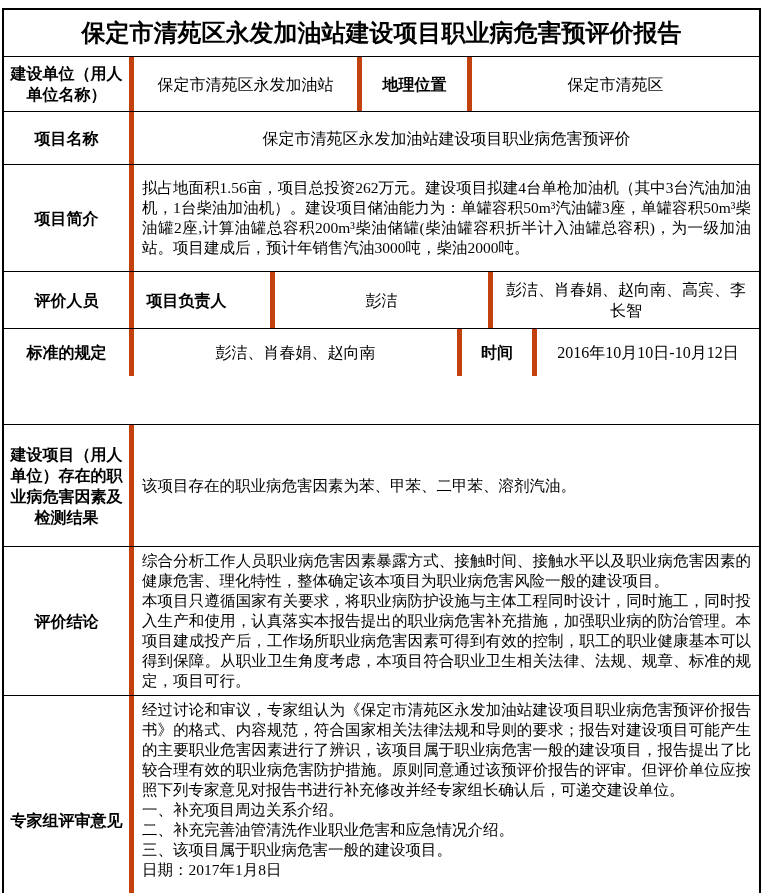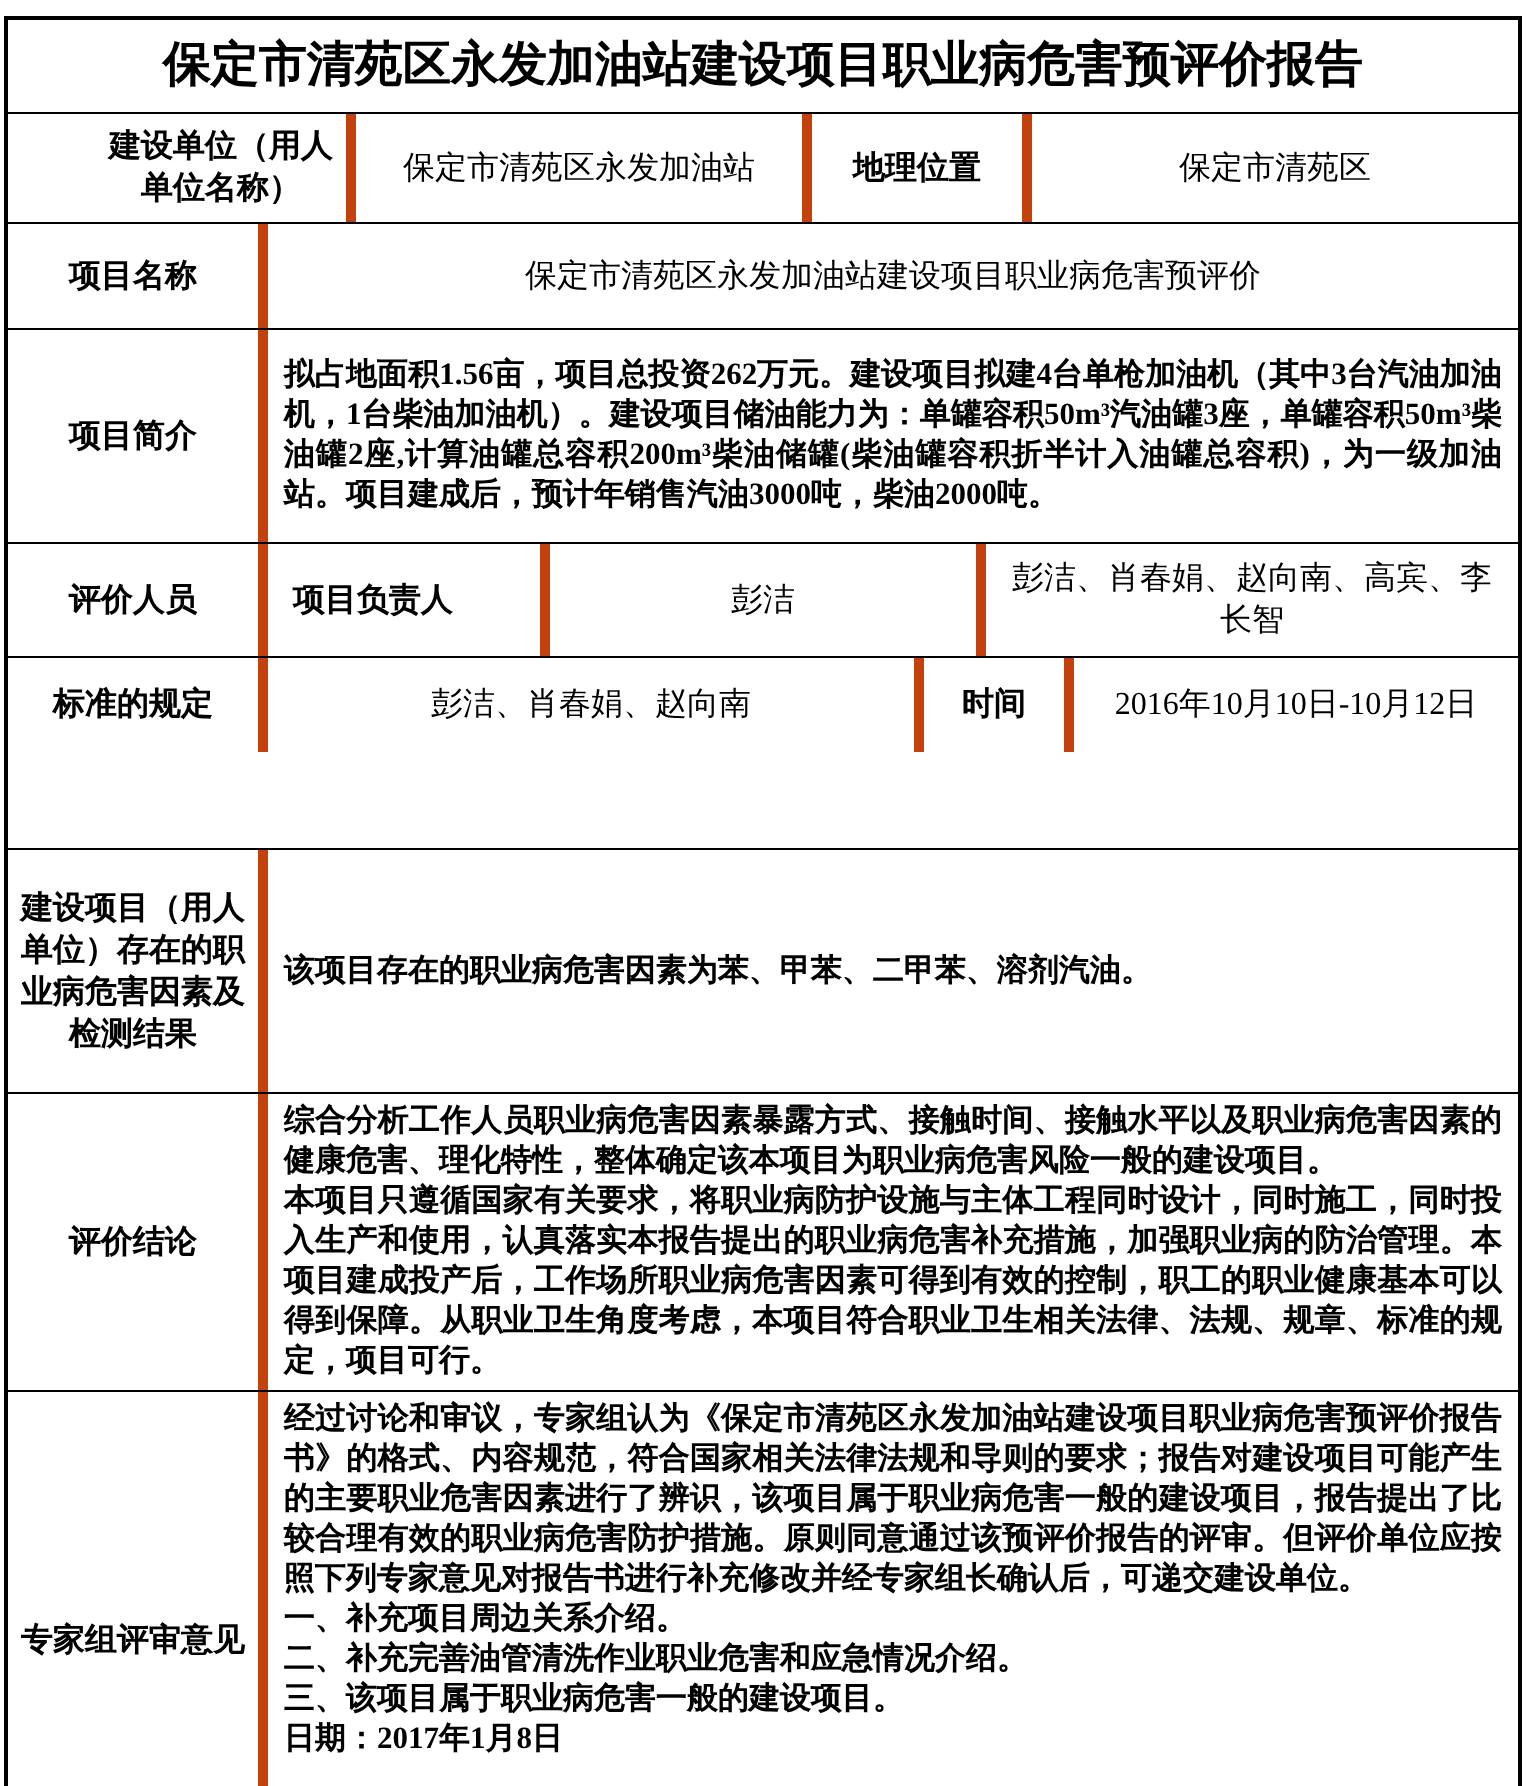--- a/index.html
+++ b/index.html
@@ -30,24 +30,24 @@
   .flex1 { flex: 1; min-width: 0; }
   .w228 { width: 228px; flex: none; }
   .w110 { width: 110px; flex: none; }
   .w218 { width: 218px; flex: none; margin-left: 31px; }
   .w328 { width: 328px; flex: none; }
   .w75  { width: 75px;  flex: none; }
   .text {
     align-items: stretch; text-align: justify;
     font-size: 15.5px; line-height: 20px; padding: 4px 8px;
   }
-  .text p { text-align: justify; font-weight: bold; }
+  .text p { text-align: justify; }
   .title-row { min-height: 46px; }
   .title-cell { font-size: 24px; font-weight: bold; line-height: 28px; }
-  .h-r1 { min-height: 55px; padding-left: 44px; }
+  .h-r1 { min-height: 55px; }
   .h-r2 { min-height: 53px; }
   .h-r3 { min-height: 107px; }
   .h-r4 { min-height: 57px; }
   .h-r5 { min-height: 48px; }
   .h-r6 { min-height: 122px; margin-top: 48px; }
   .h-r7 { min-height: 140px; }
   .h-r8 { min-height: 249px; }
   .top-align { justify-content: flex-start; }
   .gap-before { margin-top: 20px; }
 </style>

